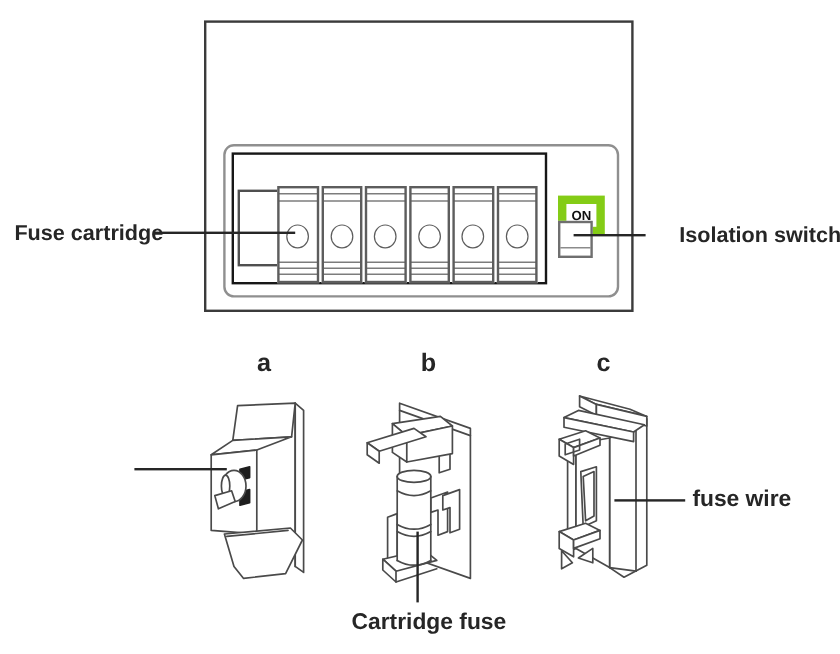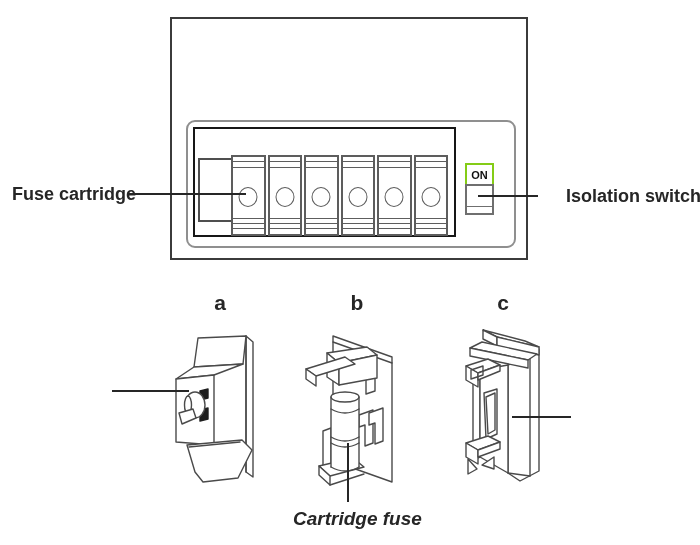--- a/index.html
+++ b/index.html
@@ -26,39 +26,39 @@
   #cart-row{left:231px;top:155px;width:217px;height:81px;display:flex;gap:2px;z-index:6;}
   .cartridge{flex:1;position:relative;border:2px solid #5d5d5d;background:#fff;}
   .cartridge .hl{position:absolute;left:-1px;right:-1px;height:0;border-top:1.6px solid #5d5d5d;}
   .hl.t1{top:4px}.hl.t2{top:10px}
   .hl.b1{bottom:15px}.hl.b2{bottom:10px}.hl.b3{bottom:5px}
   .hole{
     position:absolute;left:50%;top:40px;transform:translate(-50%,-50%);
     width:17px;height:18px;border:1.7px solid #5d5d5d;border-radius:50%;background:#fff;
   }
   #on-label{
-    left:465px;top:163px;width:25px;height:19px;border:2px solid #84cc16;background:#fff;
+    left:465px;top:163px;width:25px;height:19px;border:7px solid #84cc16;background:#fff;
     display:flex;align-items:center;justify-content:center;
     font-size:11px;font-weight:700;color:#111;z-index:6;
   }
   #on-body{left:465px;top:184px;width:25px;height:27px;border:2px solid #6f6f6f;background:#fff;z-index:6;}
   #on-body .split{position:absolute;left:0;right:0;bottom:6px;border-top:1.6px solid #6f6f6f;}
 
   
   #leader-fuse-cartridge{left:128px;top:193px;width:118px;height:2px;}
   #leader-isolation{left:478px;top:195px;width:60px;height:2px;}
   #leader-tripswitch{left:112px;top:390px;width:77px;height:2px;}
   #leader-replaceable{left:512px;top:416px;width:59px;height:2px;}
   #leader-cartridge-fuse{left:347px;top:443px;width:2px;height:59px;}
 
   
   #label-fuse-cartridge{left:12px;top:183px;}
   #label-isolation-switch{left:566px;top:185px;}
   #label-tripswitch{left:13px;top:380px;}
-  #label-cartridge-fuse{left:293px;top:508px;font-size:19px;font-style:italic;}
+  #label-cartridge-fuse{left:293px;top:508px;font-size:19px;}
   #label-replaceable{left:577px;top:404px;line-height:25px;font-size:19px;}
   #letter-a{left:204px;top:291px;}
   #letter-b{left:341px;top:291px;}
   #letter-c{left:487px;top:291px;}
 
   
   svg.iso{position:absolute;width:140px;height:210px;z-index:10;}
   #draw-a{left:150px;top:285px;}
   #draw-b{left:295px;top:285px;}
   #draw-c{left:440px;top:285px;}
@@ -134,20 +134,21 @@
   <div class="leader" id="leader-fuse-cartridge"></div>
   <div class="leader" id="leader-isolation"></div>
   <div class="leader" id="leader-tripswitch"></div>
   <div class="leader" id="leader-replaceable"></div>
   <div class="leader" id="leader-cartridge-fuse"></div>
 
   <div class="lbl" id="label-fuse-cartridge">Fuse cartridge</div>
   <div class="lbl" id="label-isolation-switch">Isolation switch</div>
   <div class="lbl" id="label-cartridge-fuse">Cartridge fuse</div>
   <div class="lbl" id="label-replaceable">
+    <div>fuse wire</div>
   </div>
 
   <div class="letter" id="letter-a">a</div>
   <div class="letter" id="letter-b">b</div>
   <div class="letter" id="letter-c">c</div>
 
   <svg class="iso" id="draw-a" viewBox="0 0 140 210">
     <g fill="#fff" stroke="#4a4a4a" stroke-width="1.4" stroke-linejoin="round" stroke-linecap="round">
 
       <polygon points="96,51 103,57 103,192 96,187"></polygon>

